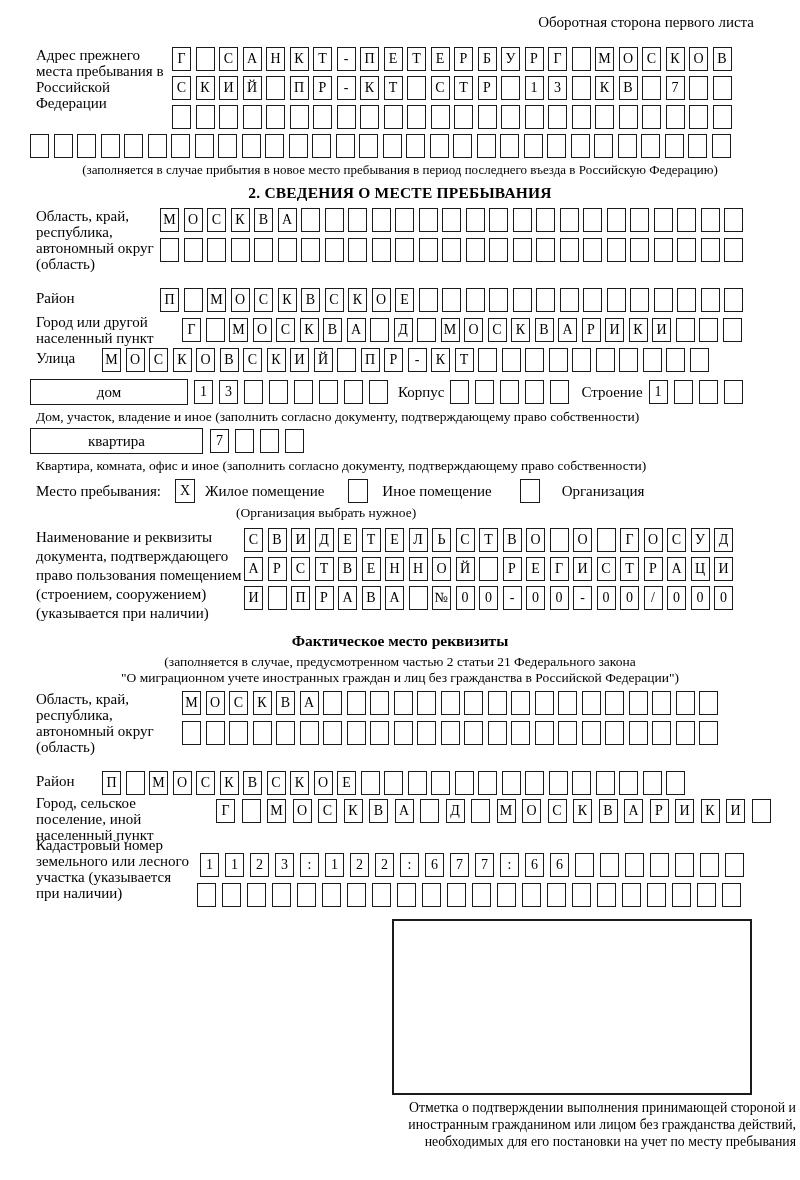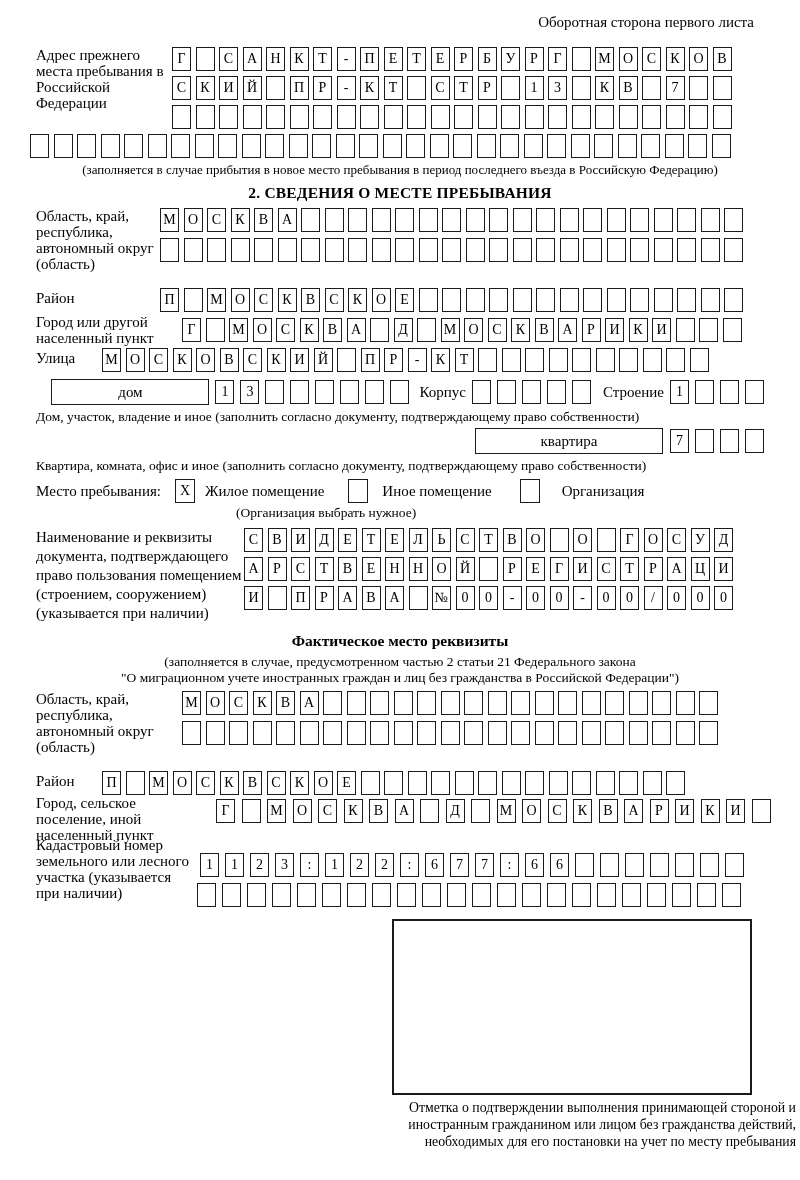--- a/index.html
+++ b/index.html
@@ -32,21 +32,21 @@
   .sec1 .lblcol { width:136px; flex:0 0 136px; }
   .fullrow { margin-left:-6px; margin-top:5px; }
   .note-c { text-align:center; font-size:13px; line-height:15px; margin-top:4px; }
   .h-bold { text-align:center; font-weight:bold; font-size:15.5px; margin-top:7px; letter-spacing:.2px; }
 
   
   .grp { position:relative; }
   .abs { position:absolute; }
 
   
-  .hrow { display:flex; align-items:center; margin-left:-6px;justify-content:flex-end; }
+  .hrow { display:flex; align-items:center; margin-left:-6px; }
   .widebox {
     border:1.6px solid #1b1b1b; height:26px;
     display:flex; align-items:center; justify-content:center;
     font-size:15px;
   }
   .cap { font-size:13.5px; line-height:15px; margin-top:4px; }
   .inline-lbl { font-size:15px; }
 
   .stay { display:flex; align-items:center; margin-top:6px; }
   .chk {
@@ -368,21 +368,21 @@
     <div class="cells" style="gap:6px;">
         <span class="cell">1</span>
         <span class="cell"></span>
         <span class="cell"></span>
         <span class="cell"></span>
       </div>
   </div>
   <div class="cap">Дом, участок, владение и иное (заполнить согласно документу, подтверждающему право собственности)</div>
 
   <div class="hrow" style="margin-top:4px; gap:7px;">
-    <div class="widebox" style="width:188px;">квартира</div>
+    <div class="widebox" style="width:173px;">квартира</div>
     <div class="cells" style="gap:6px;">
         <span class="cell">7</span>
         <span class="cell"></span>
         <span class="cell"></span>
         <span class="cell"></span>
       </div>
   </div>
   <div class="cap">Квартира, комната, офис и иное (заполнить согласно документу, подтверждающему право собственности)</div>
 
   <div class="stay">

